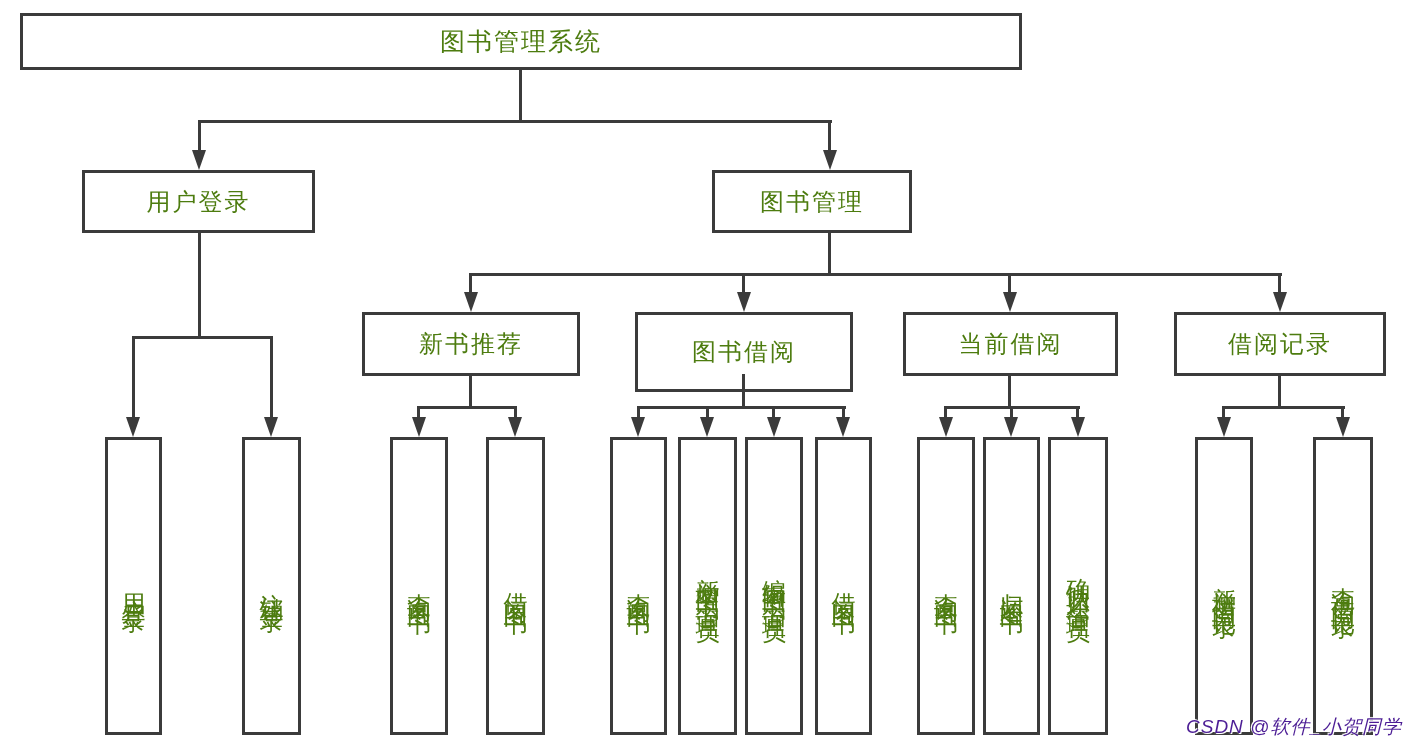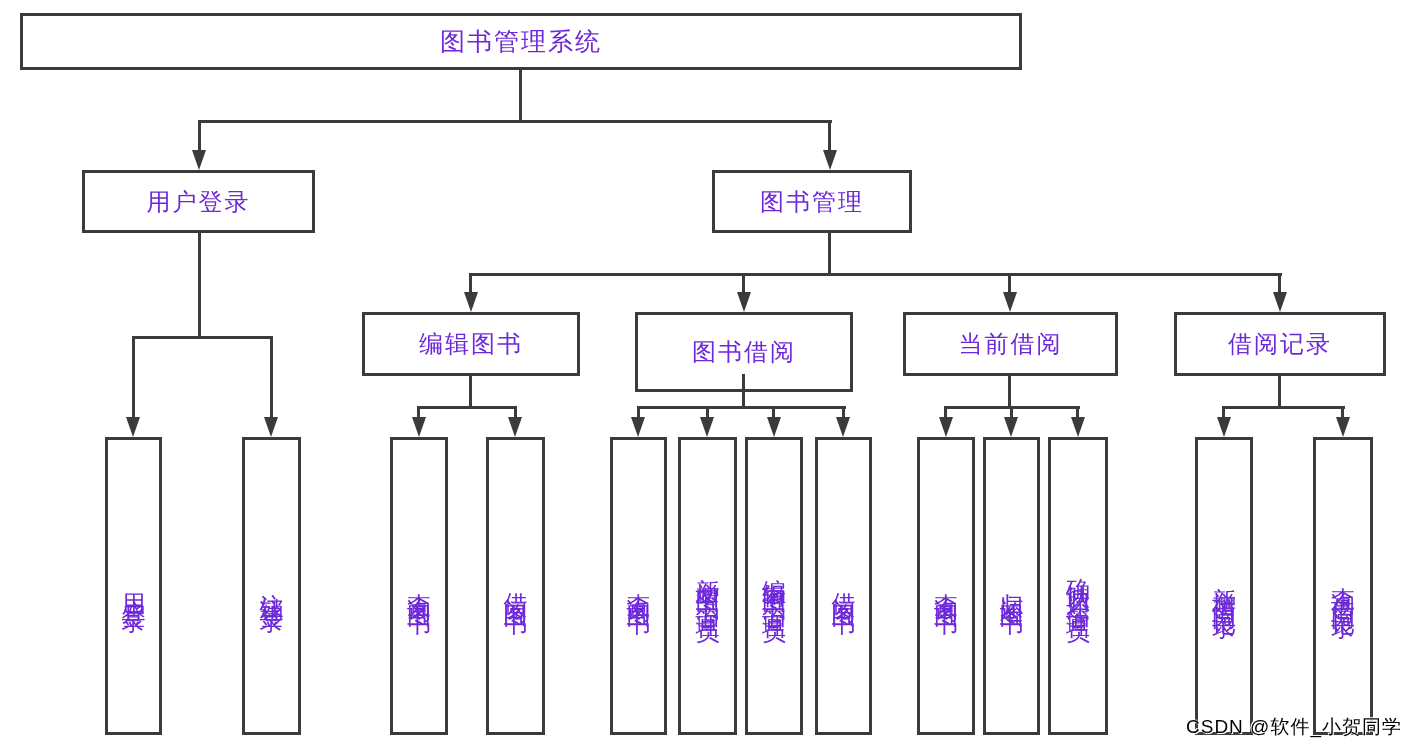--- a/index.html
+++ b/index.html
@@ -12,21 +12,21 @@
   }
   
   .node{
     position:absolute;
     box-sizing:border-box;
     border:3px solid #3b3b3b;
     background:#ffffff;
     display:flex;
     align-items:center;
     justify-content:center;
-    color:#6d28d9;
+    color:#4d7c0f;
     font-size:24px;
     letter-spacing:2px;
     white-space:nowrap;
   }
   .node.title{font-size:25px;}
   .leaf{
     writing-mode:vertical-rl;
     text-orientation:mixed;
     font-size:24px;
     letter-spacing:6px;
@@ -40,36 +40,37 @@
     position:absolute;width:0;height:0;
     border-left:7px solid transparent;
     border-right:7px solid transparent;
     border-top:20px solid #3b3b3b;
   }
   .watermark{
     position:absolute;
     left:1186px;top:714px;
     font-size:19px;
     letter-spacing:1px;
-    color:#000000;
+    color:#4c1d95;
     text-shadow:0 0 2px #ffffff,1px 1px 0 #ffffff,-1px -1px 0 #ffffff;
     white-space:nowrap;
+    font-style:italic;
   }
 </style>
 </head>
 <body>
 
 <div class="canvas">
 
   <div class="node title" style="left:20px;top:13px;width:1002px;height:57px;">图书管理系统</div>
 
   <div class="node" style="left:82px;top:170px;width:233px;height:63px;">用户登录</div>
   <div class="node" style="left:712px;top:170px;width:200px;height:63px;">图书管理</div>
 
-  <div class="node" style="left:362px;top:312px;width:218px;height:64px;">编辑图书</div>
+  <div class="node" style="left:362px;top:312px;width:218px;height:64px;">新书推荐</div>
   <div class="node" style="left:635px;top:312px;width:218px;height:80px;">图书借阅</div>
   <div class="node" style="left:903px;top:312px;width:215px;height:64px;">当前借阅</div>
   <div class="node" style="left:1174px;top:312px;width:212px;height:64px;">借阅记录</div>
 
   <div class="node leaf" style="left:105px;top:437px;width:57px;height:298px;">用户登录</div>
   <div class="node leaf" style="left:242px;top:437px;width:59px;height:298px;">注销登录</div>
 
   <div class="node leaf" style="left:390px;top:437px;width:58px;height:298px;">查询图书</div>
   <div class="node leaf" style="left:486px;top:437px;width:59px;height:298px;">借阅图书</div>
 

